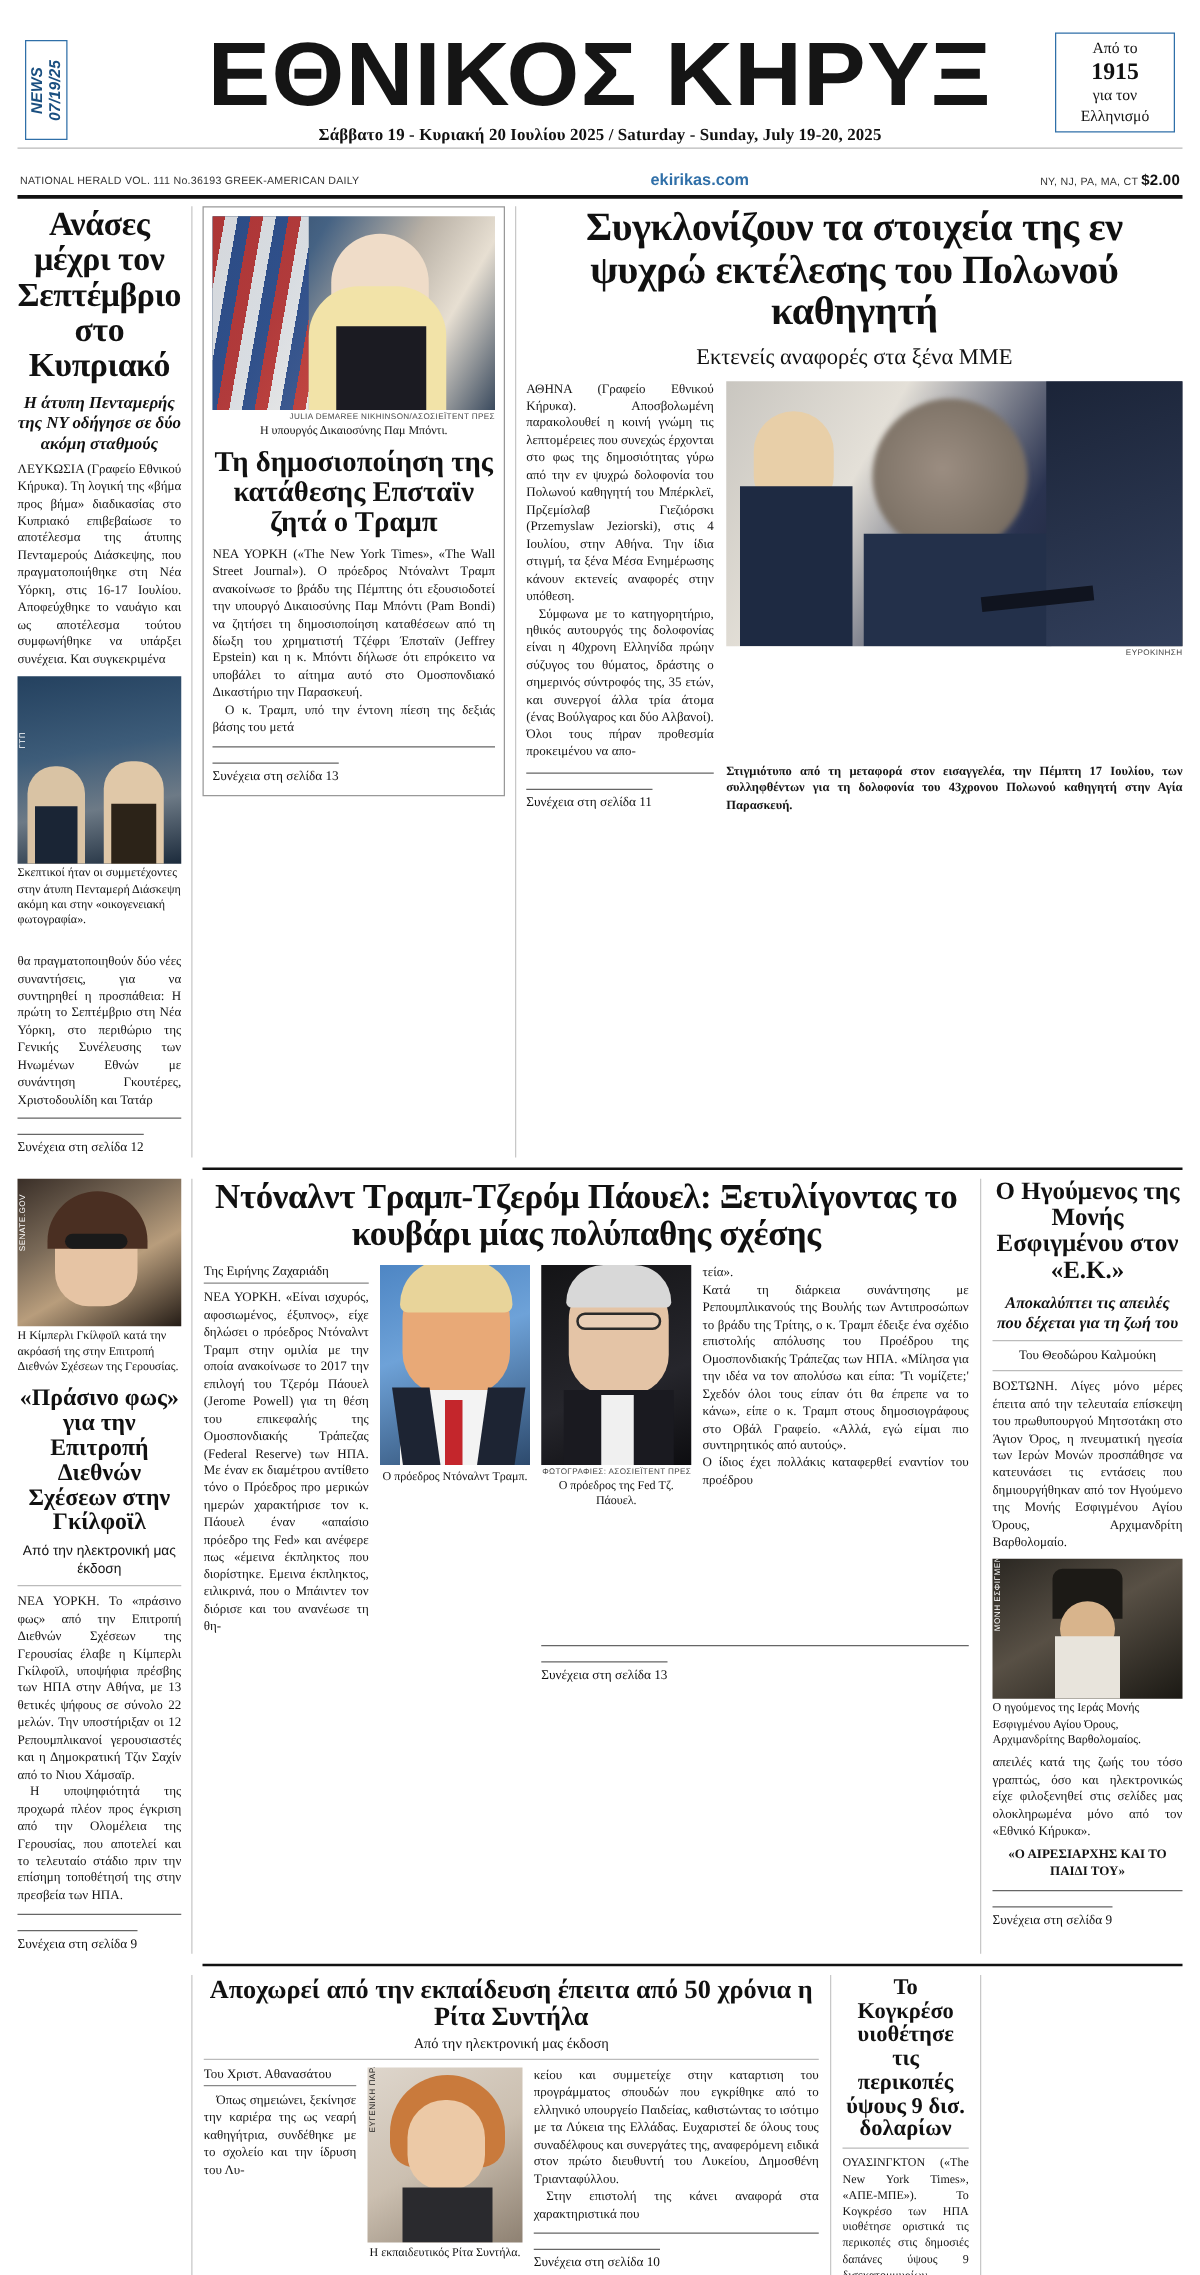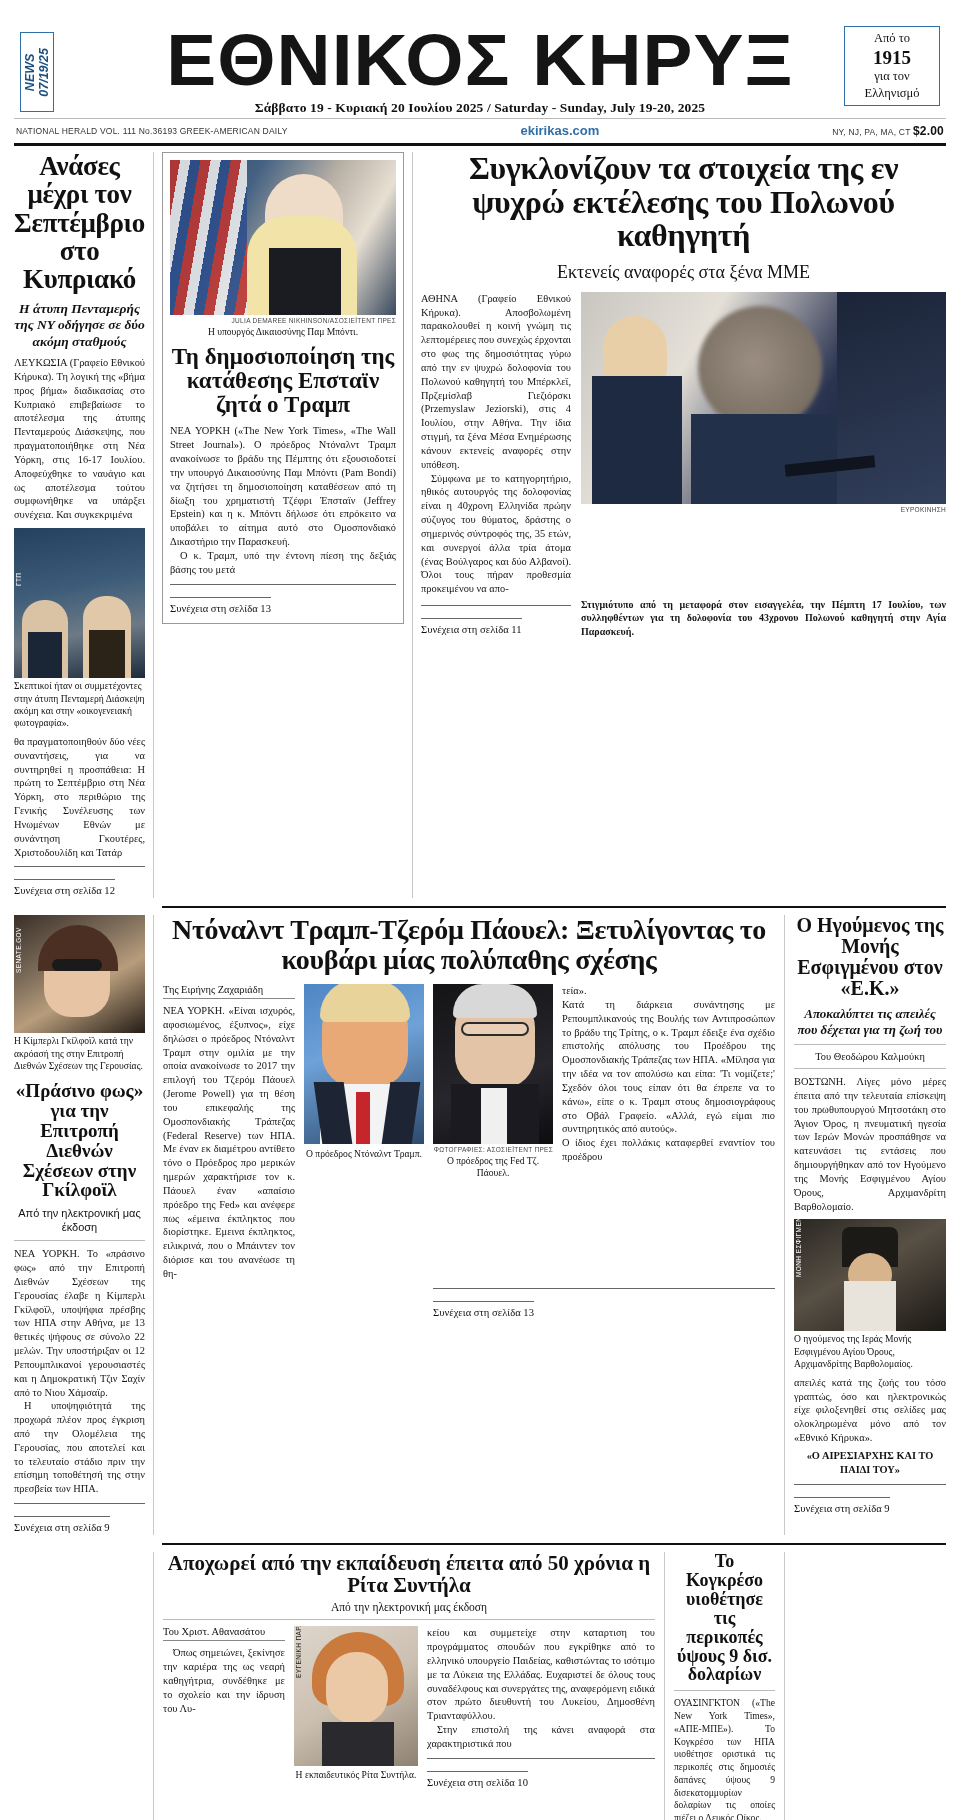--- a/index.html
+++ b/index.html
@@ -55,21 +55,21 @@
     display:flex; flex-direction:column; align-items:center; justify-content:center;
     font-family:"Liberation Serif", serif;
     font-size:12.5px; line-height:1.35; color:#111;
   }
   .since-box .yr { font-weight:bold; font-size:19px; line-height:1.15; }
 
   
   .infobar {
     border-top:1.5px solid #b9b9b9;
     display:flex; align-items:center; justify-content:space-between;
-    padding:4px 2px 5px;
+    padding:17px 2px 5px;
     font-family:"Liberation Sans", sans-serif;
     font-size:8.5px; color:#333; letter-spacing:.2px;
   }
   .infobar .site {
     font-family:"Liberation Sans", sans-serif;
     color:#2f6fa8; font-weight:bold; font-size:13px; letter-spacing:0;
   }
   .infobar .price b { font-size:12px; color:#111; }
   .rule-thick { border-top:3px solid #111; margin-bottom:6px; }
 
@@ -166,21 +166,21 @@
       <p class="body-txt" style="margin-top:6px">ΛΕΥΚΩΣΙΑ (Γραφείο Εθνικού Κήρυκα). Τη λογική της «βήμα προς βήμα» διαδικασίας στο Κυπριακό επιβεβαίωσε το αποτέλεσμα της άτυπης Πενταμερούς Διάσκεψης, που πραγματοποιήθηκε στη Νέα Υόρκη, στις 16-17 Ιουλίου. Αποφεύχθηκε το ναυάγιο και ως αποτέλεσμα τούτου συμφωνήθηκε να υπάρξει συνέχεια. Και συγκεκριμένα</p>
 
       <div class="photo" style="height:150px;margin-top:6px;background:linear-gradient(170deg,#24415f 0%,#3d5c79 40%,#6d7a86 68%,#1c2b3c 100%)">
         <div style="position:absolute;left:8px;bottom:0;width:46px;height:78px;background:#d9c3a4;border-radius:22px 22px 0 0"></div>
         <div style="position:absolute;left:14px;bottom:0;width:34px;height:46px;background:#1a2535"></div>
         <div style="position:absolute;right:14px;bottom:0;width:48px;height:82px;background:#e0c8a8;border-radius:22px 22px 0 0"></div>
         <div style="position:absolute;right:20px;bottom:0;width:36px;height:48px;background:#2c2318"></div>
         <div class="credit-v" style="top:58px">ΓΤΠ</div>
       </div>
       <div class="caption caption-l">Σκεπτικοί ήταν οι συμμετέχοντες στην άτυπη Πενταμερή Διάσκεψη ακόμη και στην «οικογενειακή φωτογραφία».</div>
-      <p class="body-txt" style="margin-top:5px">θα πραγματοποιηθούν δύο νέες συναντήσεις, για να συντηρηθεί η προσπάθεια: Η πρώτη το Σεπτέμβριο στη Νέα Υόρκη, στο περιθώριο της Γενικής Συνέλευσης των Ηνωμένων Εθνών με συνάντηση Γκουτέρες, Χριστοδουλίδη και Τατάρ</p>
+      <p class="body-txt" style="margin-top:20px">θα πραγματοποιηθούν δύο νέες συναντήσεις, για να συντηρηθεί η προσπάθεια: Η πρώτη το Σεπτέμβριο στη Νέα Υόρκη, στο περιθώριο της Γενικής Συνέλευσης των Ηνωμένων Εθνών με συνάντηση Γκουτέρες, Χριστοδουλίδη και Τατάρ</p>
       <div class="cont-wrap"><span class="cont">Συνέχεια στη σελίδα 12</span></div>
     </div>
 
     <div class="col-mid">
       <div class="boxed">
         <div class="photo" style="height:155px;background:linear-gradient(120deg,#2b3f5c 0%,#456283 30%,#b8b0a5 55%,#e7dfd2 75%,#3a4a5e 100%)">
           <div style="position:absolute;left:0;top:0;width:34%;height:100%;background:repeating-linear-gradient(100deg,#c4342f 0 10px,#f2f2f2 10px 20px,#2c4d8c 20px 30px);opacity:.85"></div>
           <div style="position:absolute;left:42%;top:14px;width:78px;height:86px;background:#efdcc8;border-radius:40px 40px 34px 34px"></div>
           <div style="position:absolute;left:34%;top:56px;width:110px;height:99px;background:#f2e3a8;border-radius:40px 40px 0 0"></div>
           <div style="position:absolute;left:44%;top:88px;width:72px;height:67px;background:#1b1b22"></div>

